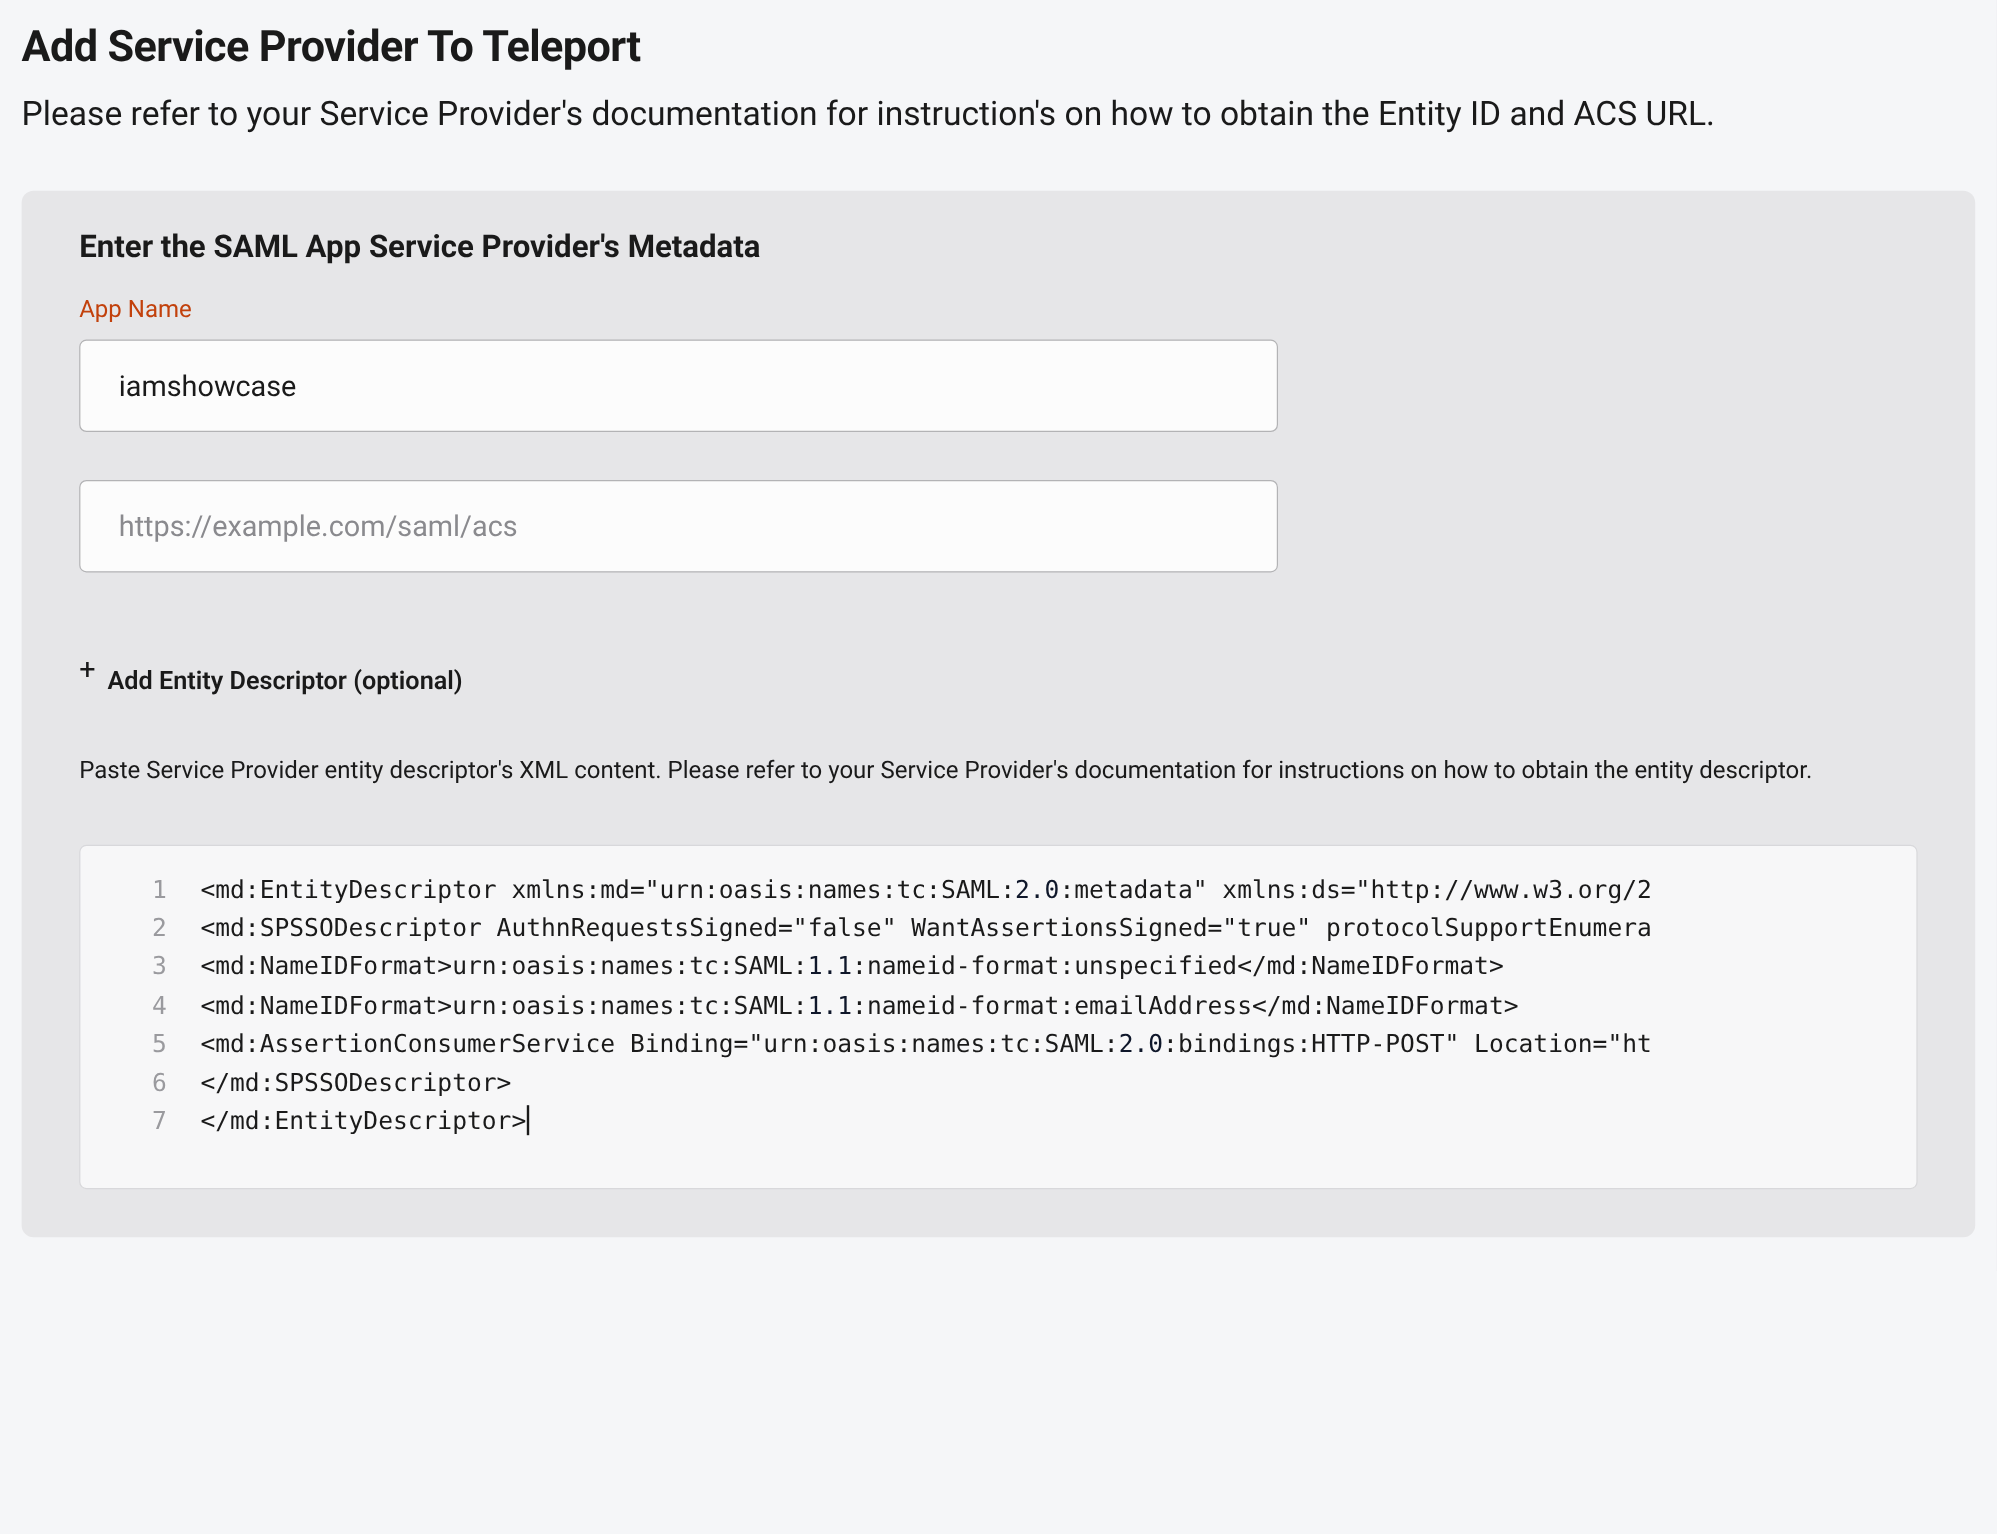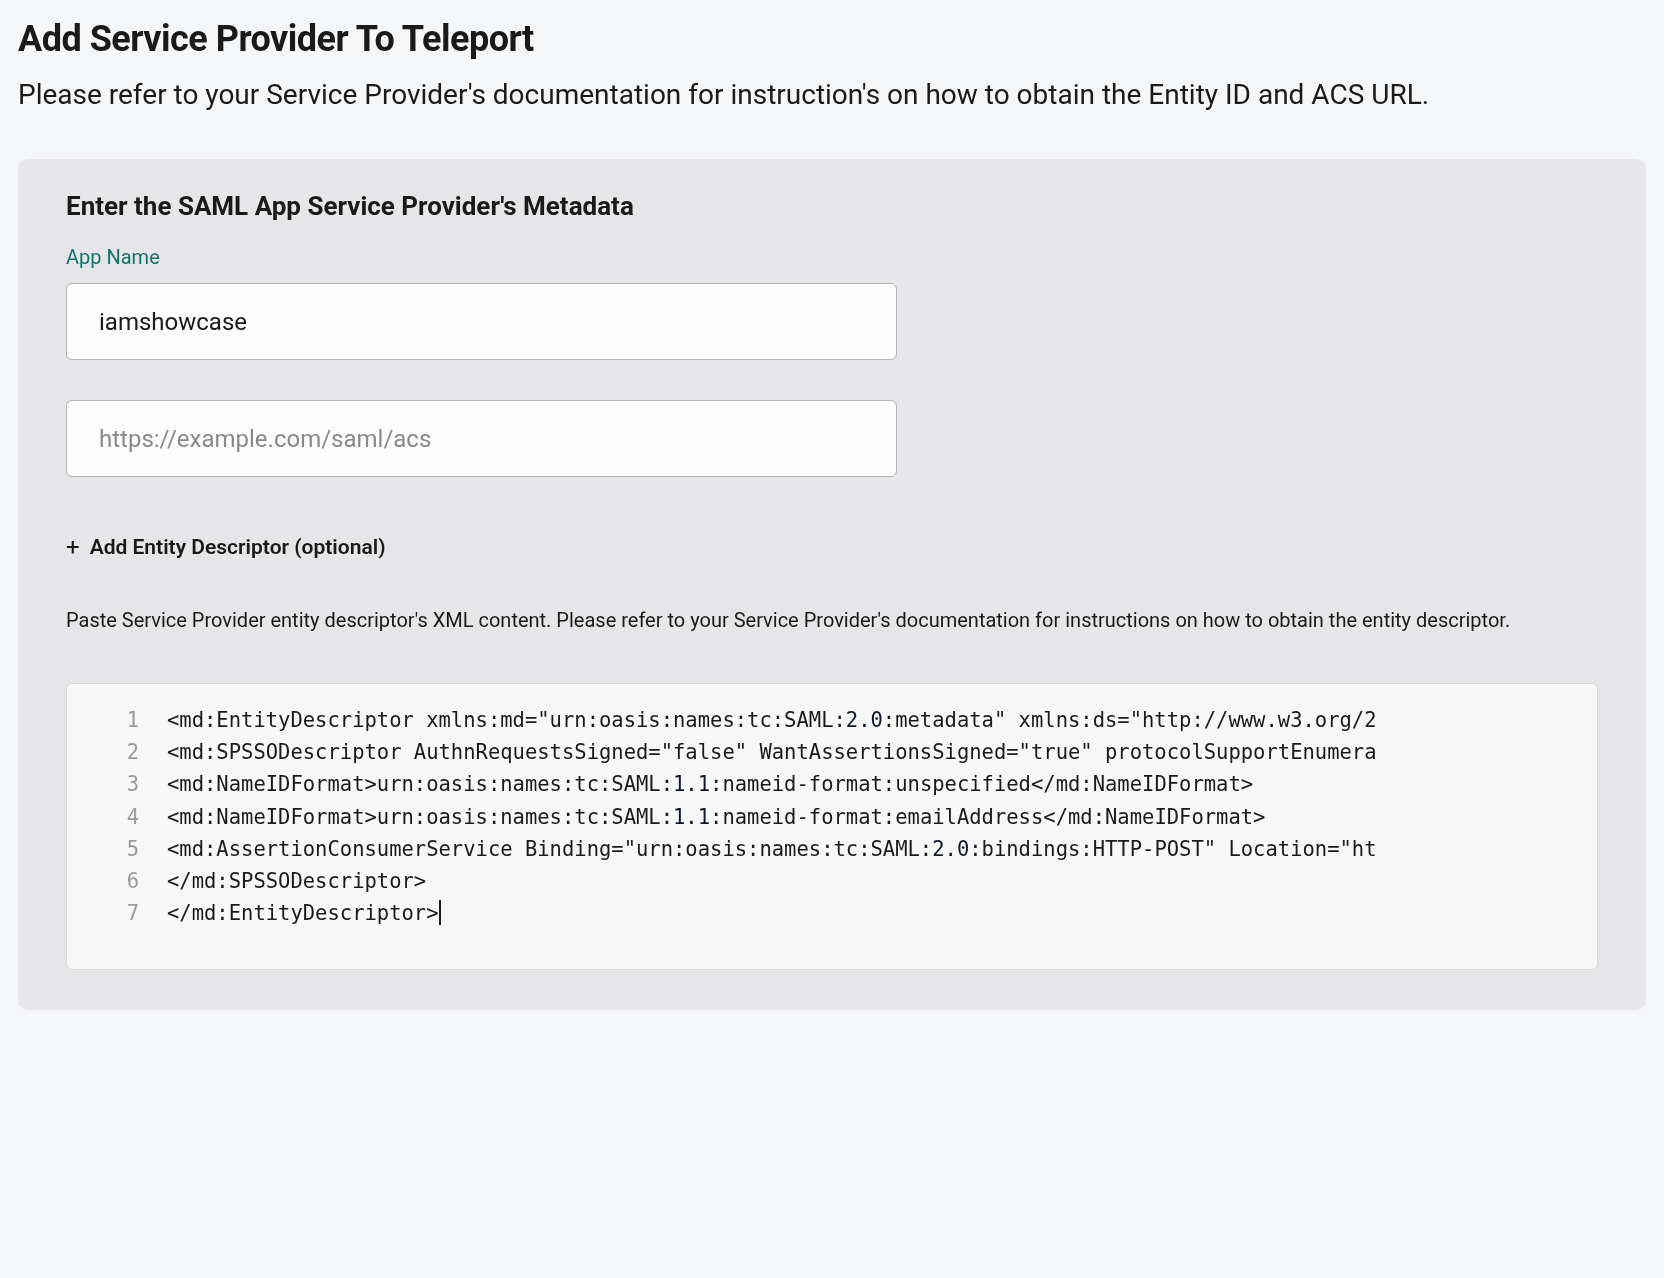--- a/index.html
+++ b/index.html
@@ -32,26 +32,26 @@
     padding: 32px 48px 40px 48px;
   }
   .section-heading {
     font-size: 26px;
     font-weight: 700;
     margin-bottom: 24px;
   }
   .field-label {
     font-size: 20px;
     font-weight: 400;
-    color: #0f766e;
+    color: #c2410c;
     margin-bottom: 14px;
     display: block;
   }
   .text-input {
-    width: 831px;
+    width: 999px;
     max-width: 100%;
     height: 77px;
     padding: 0 32px;
     font-size: 24px;
     font-family: inherit;
     background: #fcfcfc;
     border: 1.5px solid #b3b3b5;
     border-radius: 6px;
     color: #1a1a1a;
     margin-bottom: 40px;
@@ -70,20 +70,21 @@
     width: fit-content;
   }
   .add-row .plus-icon {
     font-size: 24px;
     font-weight: 400;
     line-height: 1;
   }
   .add-row .add-label {
     font-size: 21px;
     font-weight: 600;
+    margin-top: 21px;
   }
   .help-text {
     font-size: 20px;
     font-weight: 400;
     line-height: 1.7;
     color: #1a1a1a;
     margin-bottom: 46px;
   }
   .code-block {
     background: #f7f7f8;

